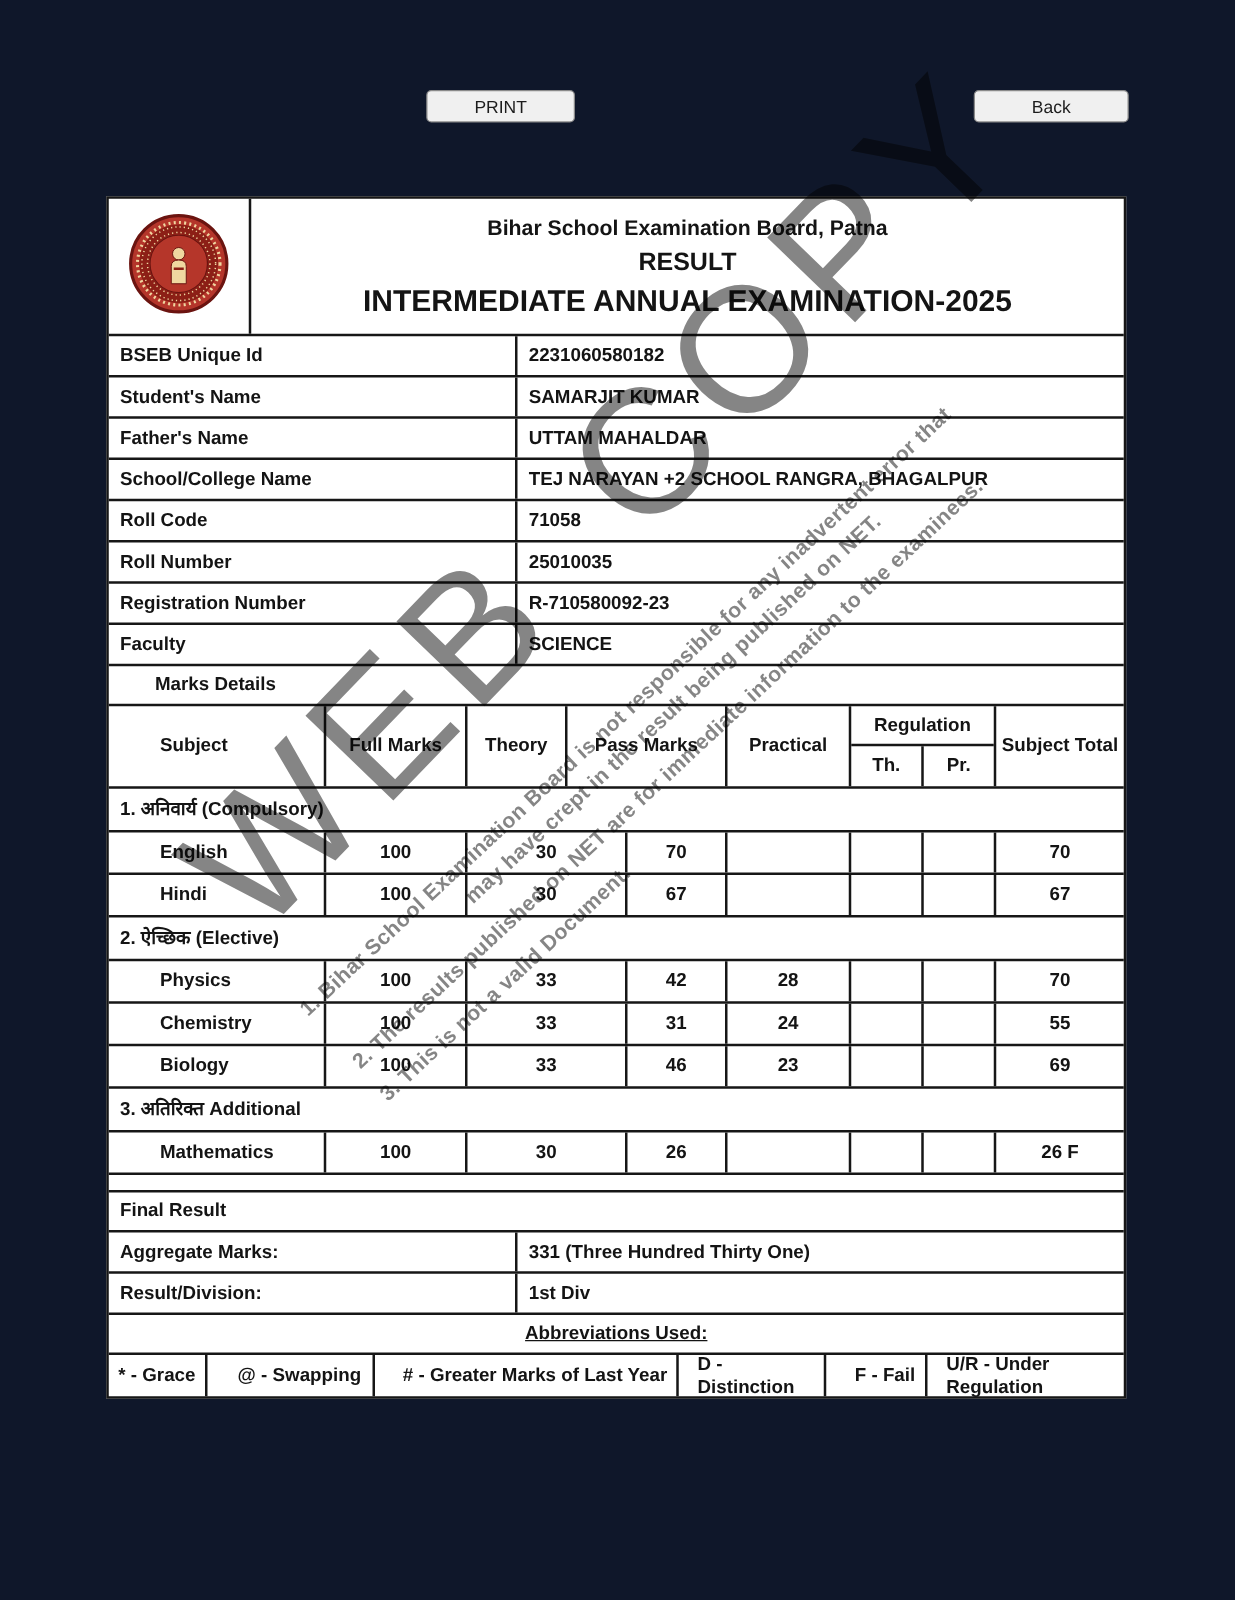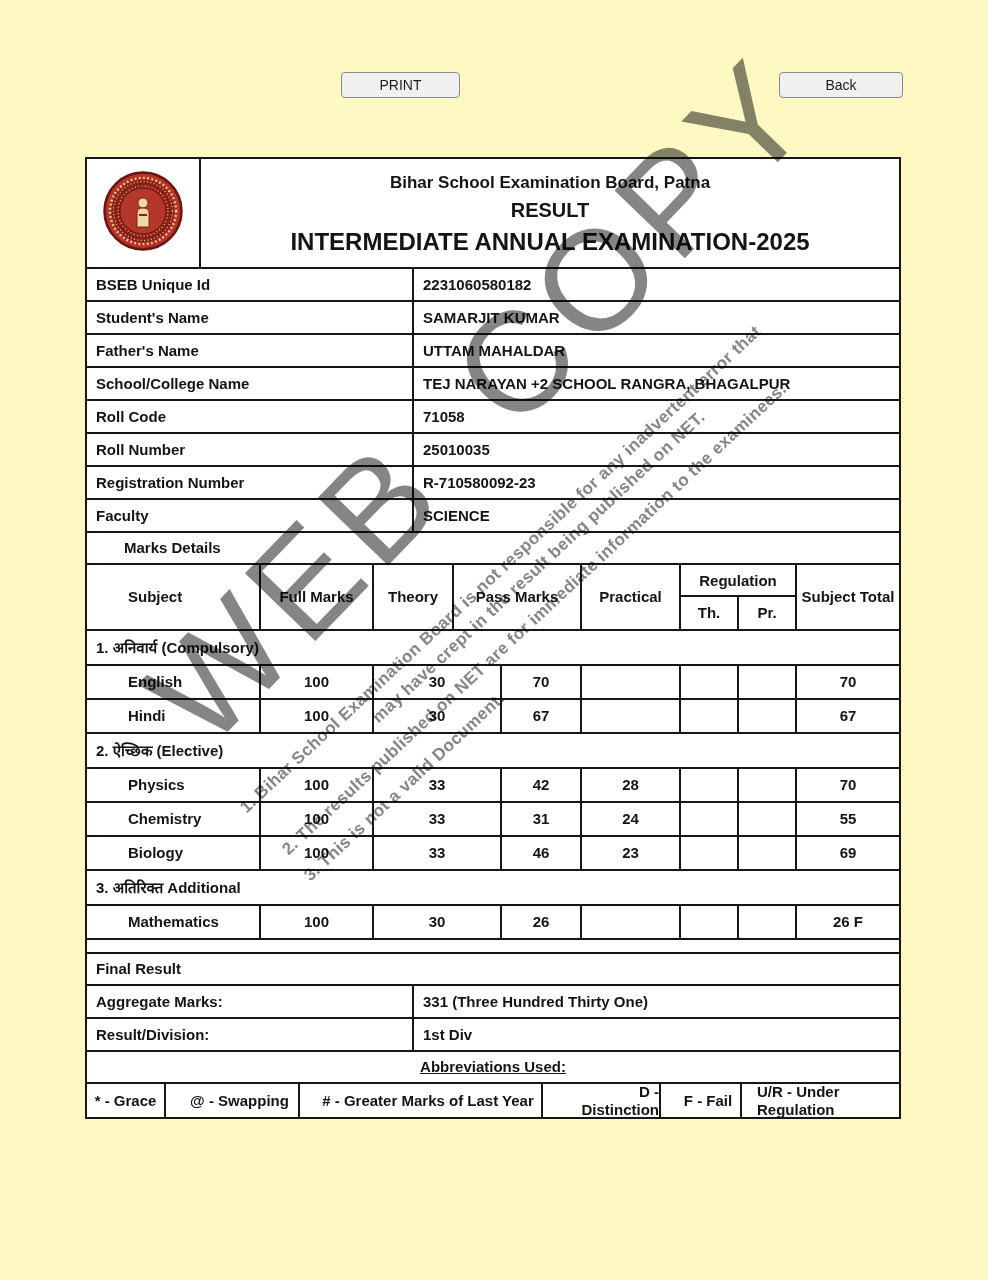--- a/index.html
+++ b/index.html
@@ -2,21 +2,21 @@
 <html><head>
 <meta charset="utf-8">
 <style>
   :root{
     --bd:#161616;
     --txt:#141414;
     --wm:rgba(112,112,112,0.85);
   }
   *{margin:0;padding:0;box-sizing:border-box;}
   body{background:#ffffff;font-family:"Liberation Sans", sans-serif;color:var(--txt);}
-  .page{position:relative;width:988px;height:1280px;background:#fef9c3;overflow:hidden;}
+  .page{position:relative;width:988px;height:1280px;background:#0f172a;overflow:hidden;}
 
   
   .btn{
     position:absolute;height:26px;border:1px solid #8a8a8a;border-radius:4px;
     background:#f0f0f0;font-family:"Liberation Sans",sans-serif;font-size:14px;color:#1c1c1c;
     text-align:center;line-height:24px;cursor:pointer;
   }
   .btn-print{left:341px;top:72px;width:119px;}
   .btn-back{left:779px;top:72px;width:124px;}
 
@@ -60,21 +60,21 @@
   .reg-bottom{flex:1;display:flex;}
   .reg-bottom .c{flex:1;}
   .sect-row{height:35px;}
   .sub-row{height:34px;}
   .spacer-row{height:14px;}
 
   .final-head-row{height:32px;}
   .abbr-head-row{height:32px;}
   .abbr-head-row .c{flex:1;text-decoration:underline;}
   .abbr-row{height:33px;gap:15px;}
-  .a0{width:79px;}.a1{width:119px;}.a2{width:228px;}.a3{width:103px;text-align:right;}.a4{width:66px;}.a5{flex:1;}
+  .a0{width:79px;}.a1{width:119px;}.a2{width:228px;}.a3{width:103px;}.a4{width:66px;}.a5{flex:1;}
 
   
   .wm{position:absolute;pointer-events:none;white-space:nowrap;mix-blend-mode:multiply;z-index:6;}
   .wm-main{
     left:172px;top:648px;font-size:142px;line-height:1;font-weight:400;
     letter-spacing:10px;word-spacing:40px;color:var(--wm);
     transform:rotate(-46deg);transform-origin:0 50%;
   }
   .wm-line{
     font-size:17px;font-weight:700;color:var(--wm);letter-spacing:0.4px;line-height:20px;

